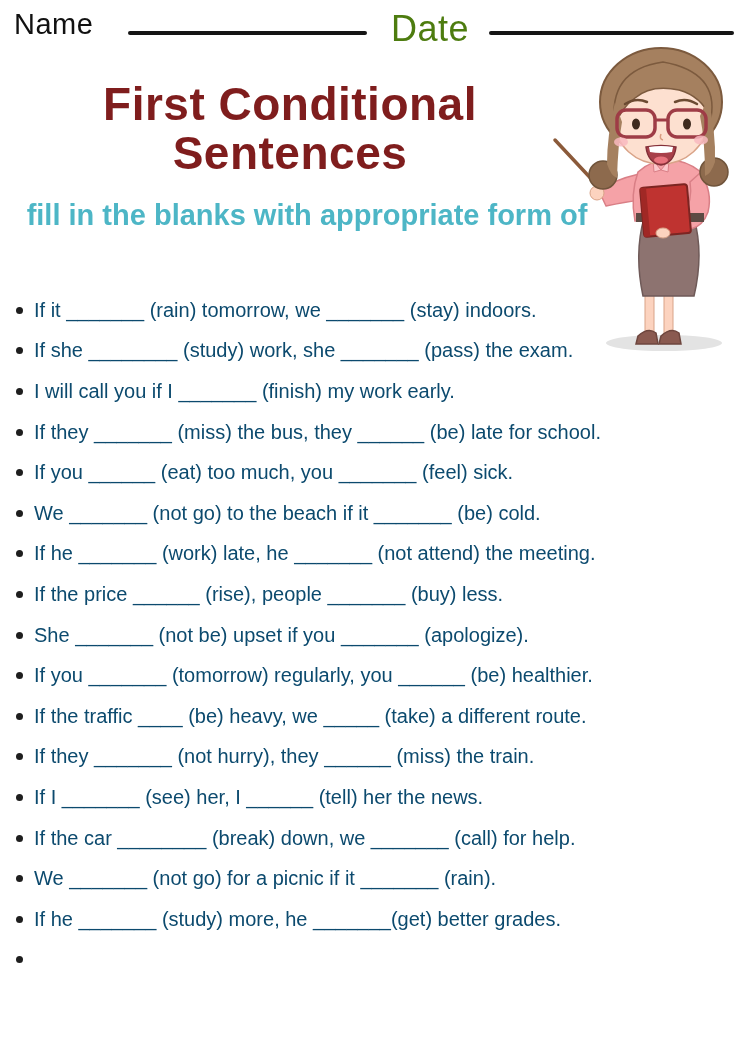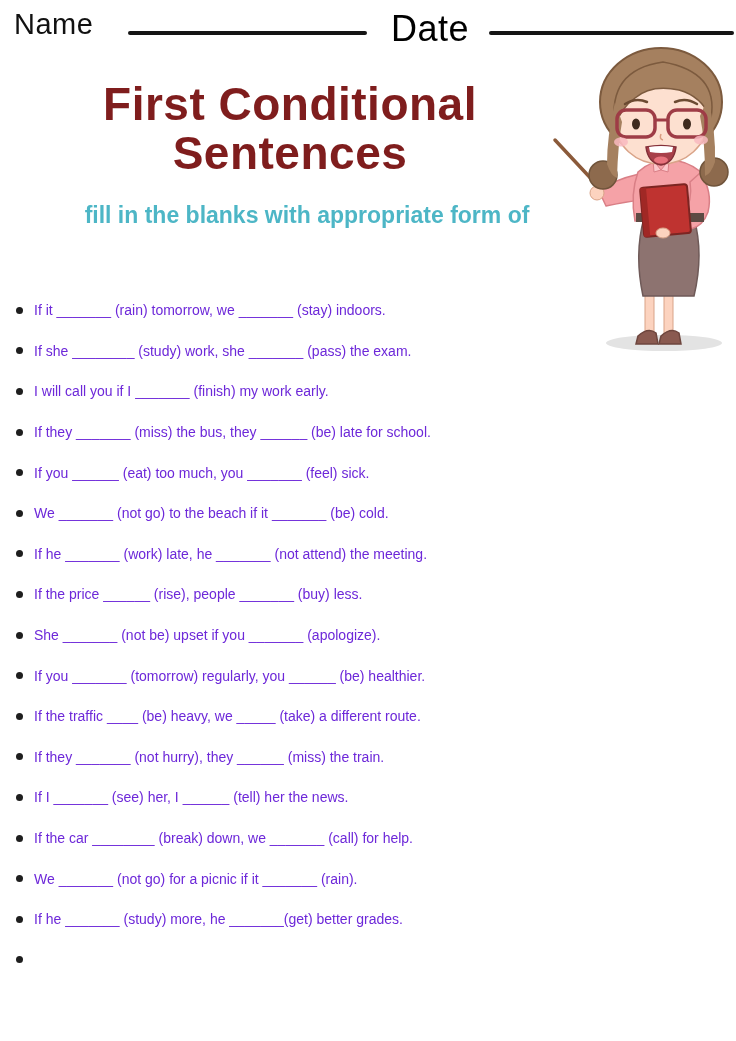--- a/index.html
+++ b/index.html
@@ -13,21 +13,21 @@
     overflow: hidden;
     margin: 0 auto;
   }
   
   .name-label {
     position: absolute; left: 14px; top: 8px;
     font-size: 29px; color: #111; font-weight: 400; letter-spacing: 0.5px;
   }
   .date-label {
     position: absolute; left: 391px; top: 8px;
-    font-size: 36px; color: #000000; font-weight: 400; letter-spacing: 0.5px;
+    font-size: 36px; color: #4d7c0f; font-weight: 400; letter-spacing: 0.5px;
   }
   .name-line {
     position: absolute; left: 128px; top: 31px;
     width: 239px; height: 3.5px; background: #151515; border-radius: 2px;
   }
   .date-line {
     position: absolute; left: 489px; top: 31px;
     width: 245px; height: 3.5px; background: #151515; border-radius: 2px;
   }
   
@@ -36,36 +36,36 @@
     text-align: center;
     color: #7f1d1d;
     font-size: 46px; font-weight: 800; line-height: 49px;
     letter-spacing: 0.5px;
   }
   
   .subtitle {
     position: absolute; top: 199px; left: 0; width: 614px;
     text-align: center;
     color: #4db6c6;
-    font-size: 23px; font-weight: 700; line-height: 33px;
+    font-size: 29px; font-weight: 700; line-height: 33px;
   }
   
   .teacher {
     position: absolute; left: 551px; top: 44px;
     width: 186px; height: 308px;
   }
   
   .sentence-list {
     position: absolute; top: 290px; left: 16px; right: 4px;
     list-style: none;
   }
   .sentence-list li {
     height: 40.6px;
     display: flex; align-items: center;
-    font-size: 14px; color: #6d28d9;
+    font-size: 20px; color: #0c4a6e;
     white-space: nowrap;
   }
   .bullet {
     flex: 0 0 auto;
     width: 7px; height: 7px; border-radius: 50%;
     background: #1e1e1e; margin-right: 11px;
   }
   
   .footer {
     position: absolute; top: 1003px; left: 12px; width: 100%;

